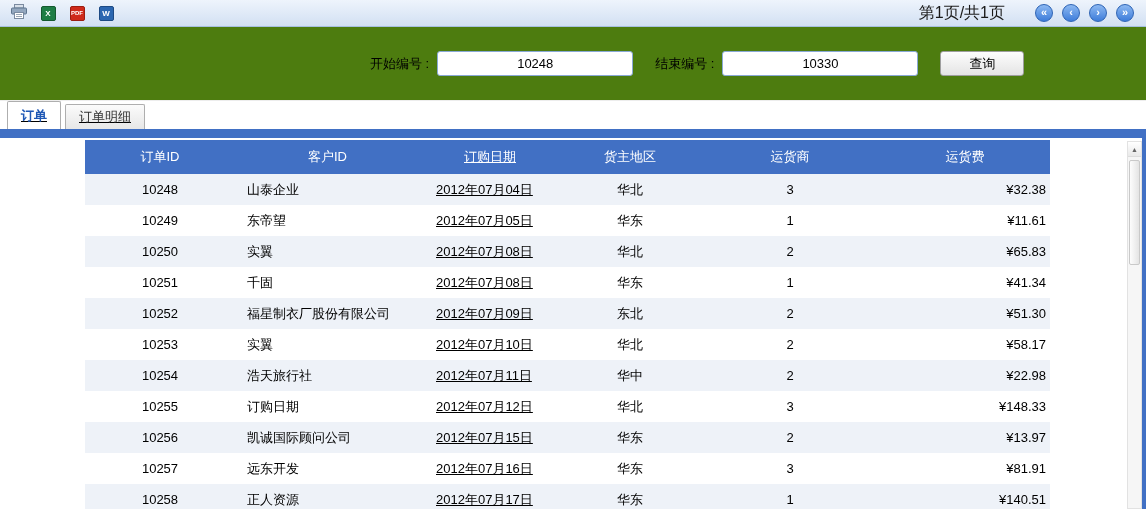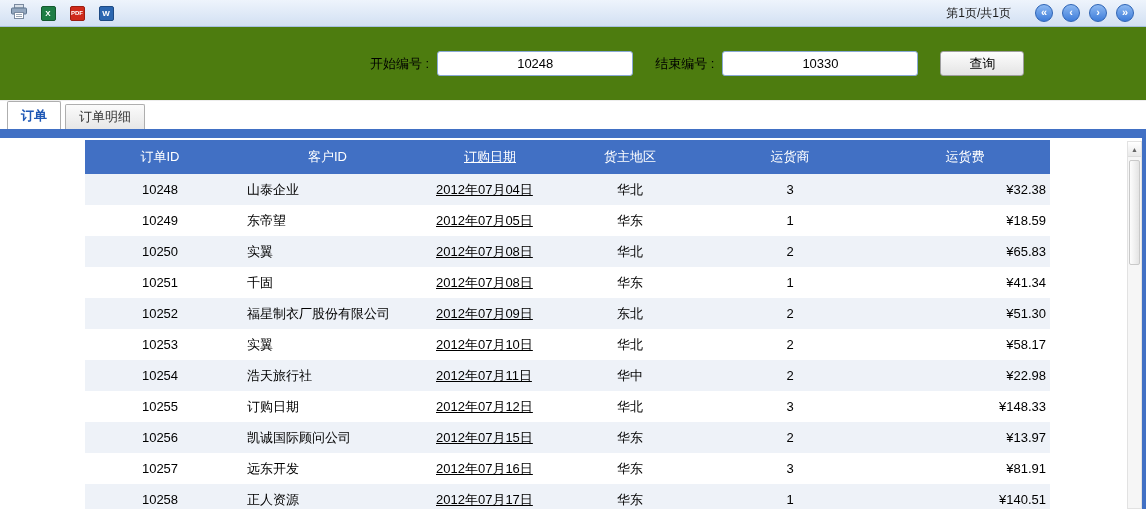--- a/index.html
+++ b/index.html
@@ -11,38 +11,38 @@
     border-bottom:1px solid #a6c0e0; display:flex; align-items:center; padding:0 6px; position:relative; }
   .tool-icons { display:flex; align-items:center; gap:9px; padding-left:3px; }
   .tool-btn { width:20px; height:20px; display:flex; align-items:center; justify-content:center;
     cursor:pointer; border-radius:2px; }
   .file-icon { width:15px; height:15px; border-radius:2px; color:#fff; font-size:8px; font-weight:bold;
     display:flex; align-items:center; justify-content:center; }
   .file-icon.excel { background:#1e7d45; border:1px solid #14592f; }
   .file-icon.pdf   { background:#cf2a1b; border:1px solid #9c1d11; }
   .file-icon.word  { background:#2b66b0; border:1px solid #1d4a84; }
   .toolbar-right { margin-left:auto; display:flex; align-items:center; }
-  .page-info { font-size:12px; color:#1a1a1a; margin-right:24px; }
+  .page-info { font-size:16px; color:#1a1a1a; margin-right:30px; }
   .pager { display:flex; gap:9px; padding-right:6px; }
   .pager-btn { width:18px; height:18px; border-radius:50%;
     background:linear-gradient(#8db9f2,#3d7cda); border:1px solid #2d63b4; color:#fff;
     font-size:11px; line-height:15px; text-align:center; cursor:pointer; font-weight:bold; }
 
   
   .query-bar { height:73px; background:#4d7c0f; display:flex; align-items:center; padding-left:370px; }
   .query-label { font-size:13px; margin-right:8px; white-space:nowrap; }
   .query-input { width:196px; height:25px; border:1px solid #8aa9d6; border-radius:3px;
     text-align:center; font-size:13px; font-family:inherit; outline:none; }
   .gap22 { width:22px; flex:0 0 22px; }
   .query-btn { height:25px; padding:0 28px; font-size:13px; font-family:inherit;
     background:linear-gradient(#fdfdfd,#e4e4e4); border:1px solid #9e9e9e; border-radius:3px; cursor:pointer; }
 
   
   .tab-area { height:29px; background:#fff; border-top:1px solid #ededed;
-    display:flex; align-items:flex-end; padding-left:7px; gap:4px; }
+    display:flex; align-items:flex-end; padding-left:7px; gap:4px;text-decoration:underline; }
   .tab { height:25px; padding:0 13px; display:flex; align-items:center; font-size:13px;
     border:1px solid #aeaeae; border-bottom:none; border-radius:2px 2px 0 0;
     background:linear-gradient(#fbfbfb,#e7e7e7); color:#333; cursor:pointer; }
   .tab.active { height:28px; background:#fff; color:#1f58b5; font-weight:bold; }
   .blue-strip { height:9px; background:#4170c4; }
 
   
   .content { position:relative; height:371px; background:#fff; }
   .table-wrap { margin-left:85px; width:965px; padding-top:2px; }
   table { border-collapse:collapse; width:965px; table-layout:fixed; font-size:13px; }
@@ -144,21 +144,21 @@
             <td class="c3">华北</td>
             <td class="c4">3</td>
             <td class="c5">¥32.38</td>
           </tr>
           <tr>
             <td class="c0">10249</td>
             <td class="c1">东帝望</td>
             <td class="c2">2012年07月05日</td>
             <td class="c3">华东</td>
             <td class="c4">1</td>
-            <td class="c5">¥18.59</td>
+            <td class="c5">¥11.61</td>
           </tr>
           <tr>
             <td class="c0">10250</td>
             <td class="c1">实翼</td>
             <td class="c2">2012年07月08日</td>
             <td class="c3">华北</td>
             <td class="c4">2</td>
             <td class="c5">¥65.83</td>
           </tr>
           <tr>

